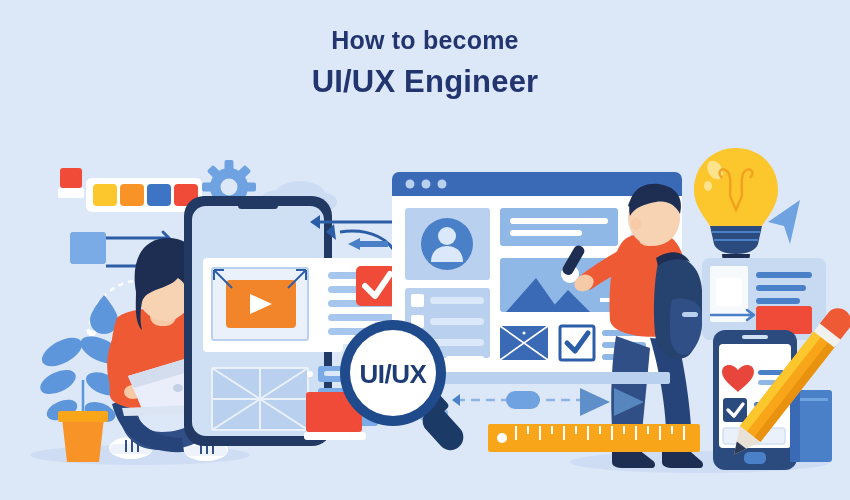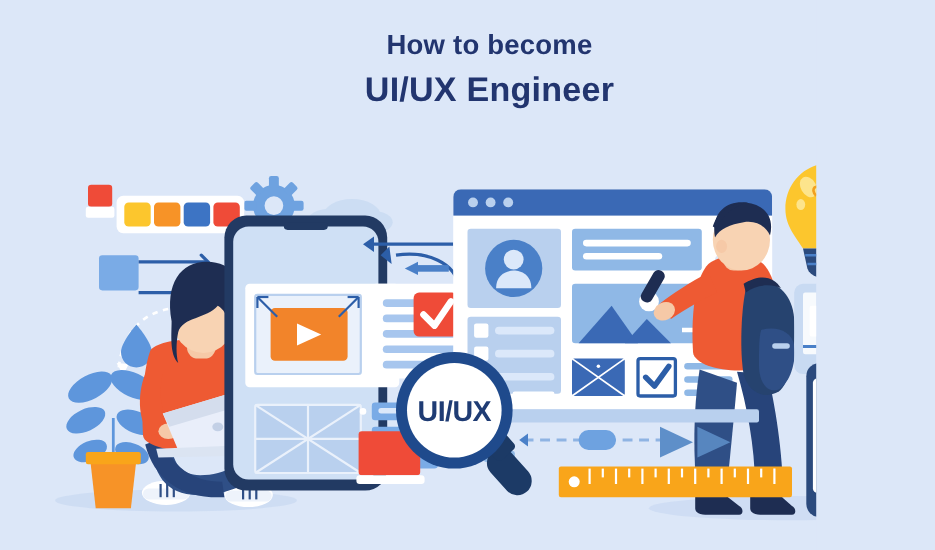--- a/index.html
+++ b/index.html
@@ -3,22 +3,22 @@
 <meta charset="utf-8">
 <title>How to become UI/UX Engineer</title>
 <style>
   html,body{margin:0;padding:0;}
   body{
     width:850px;height:500px;overflow:hidden;
     font-family:"Liberation Sans","DejaVu Sans",sans-serif;
     background:#dce7f8;
   }
   #poster{
-    position:relative;width:722px;height:500px;
-    background:#dce7f8;overflow:hidden;margin-left:20px;
+    position:relative;width:850px;height:500px;
+    background:#dce7f8;overflow:hidden;
   }
   #poster svg{display:block;width:850px;height:500px;}
   .ttl{font-family:"Liberation Sans","DejaVu Sans",sans-serif;font-weight:bold;fill:#22356f;}
   .ttl1{font-size:25px;letter-spacing:.2px;}
   .ttl2{font-size:31px;letter-spacing:.2px;}
   .uiux{font-family:"Liberation Sans","DejaVu Sans",sans-serif;font-weight:bold;font-size:26px;fill:#1f3c74;letter-spacing:-.5px;}
 </style>
 </head>
 <body>
 

